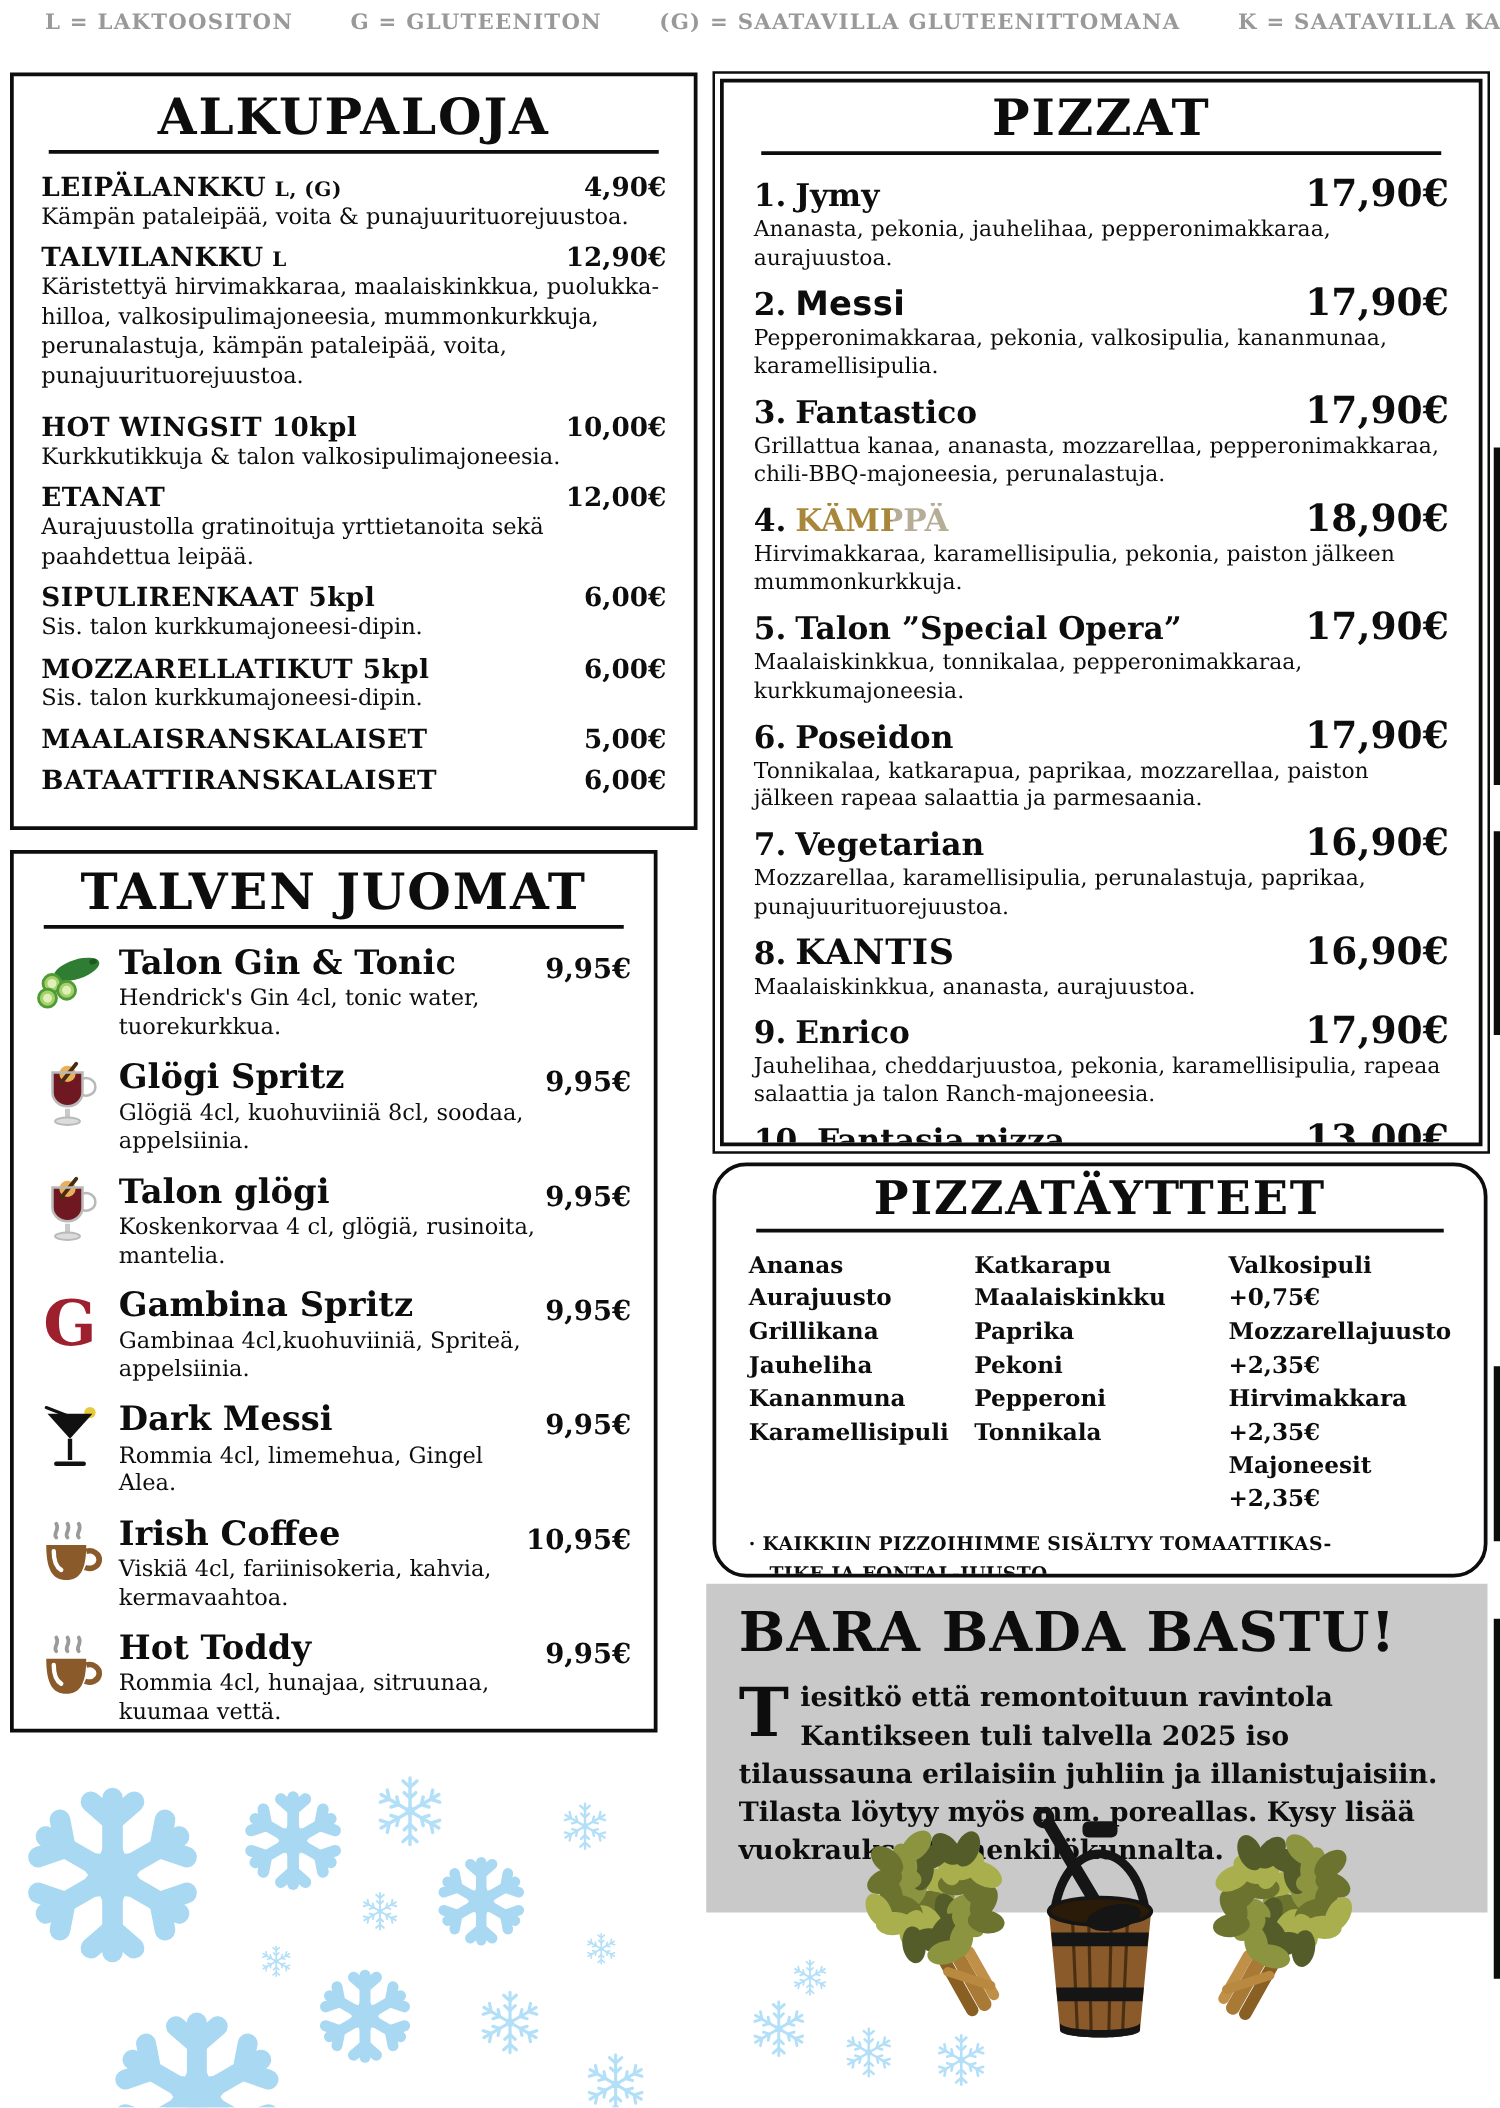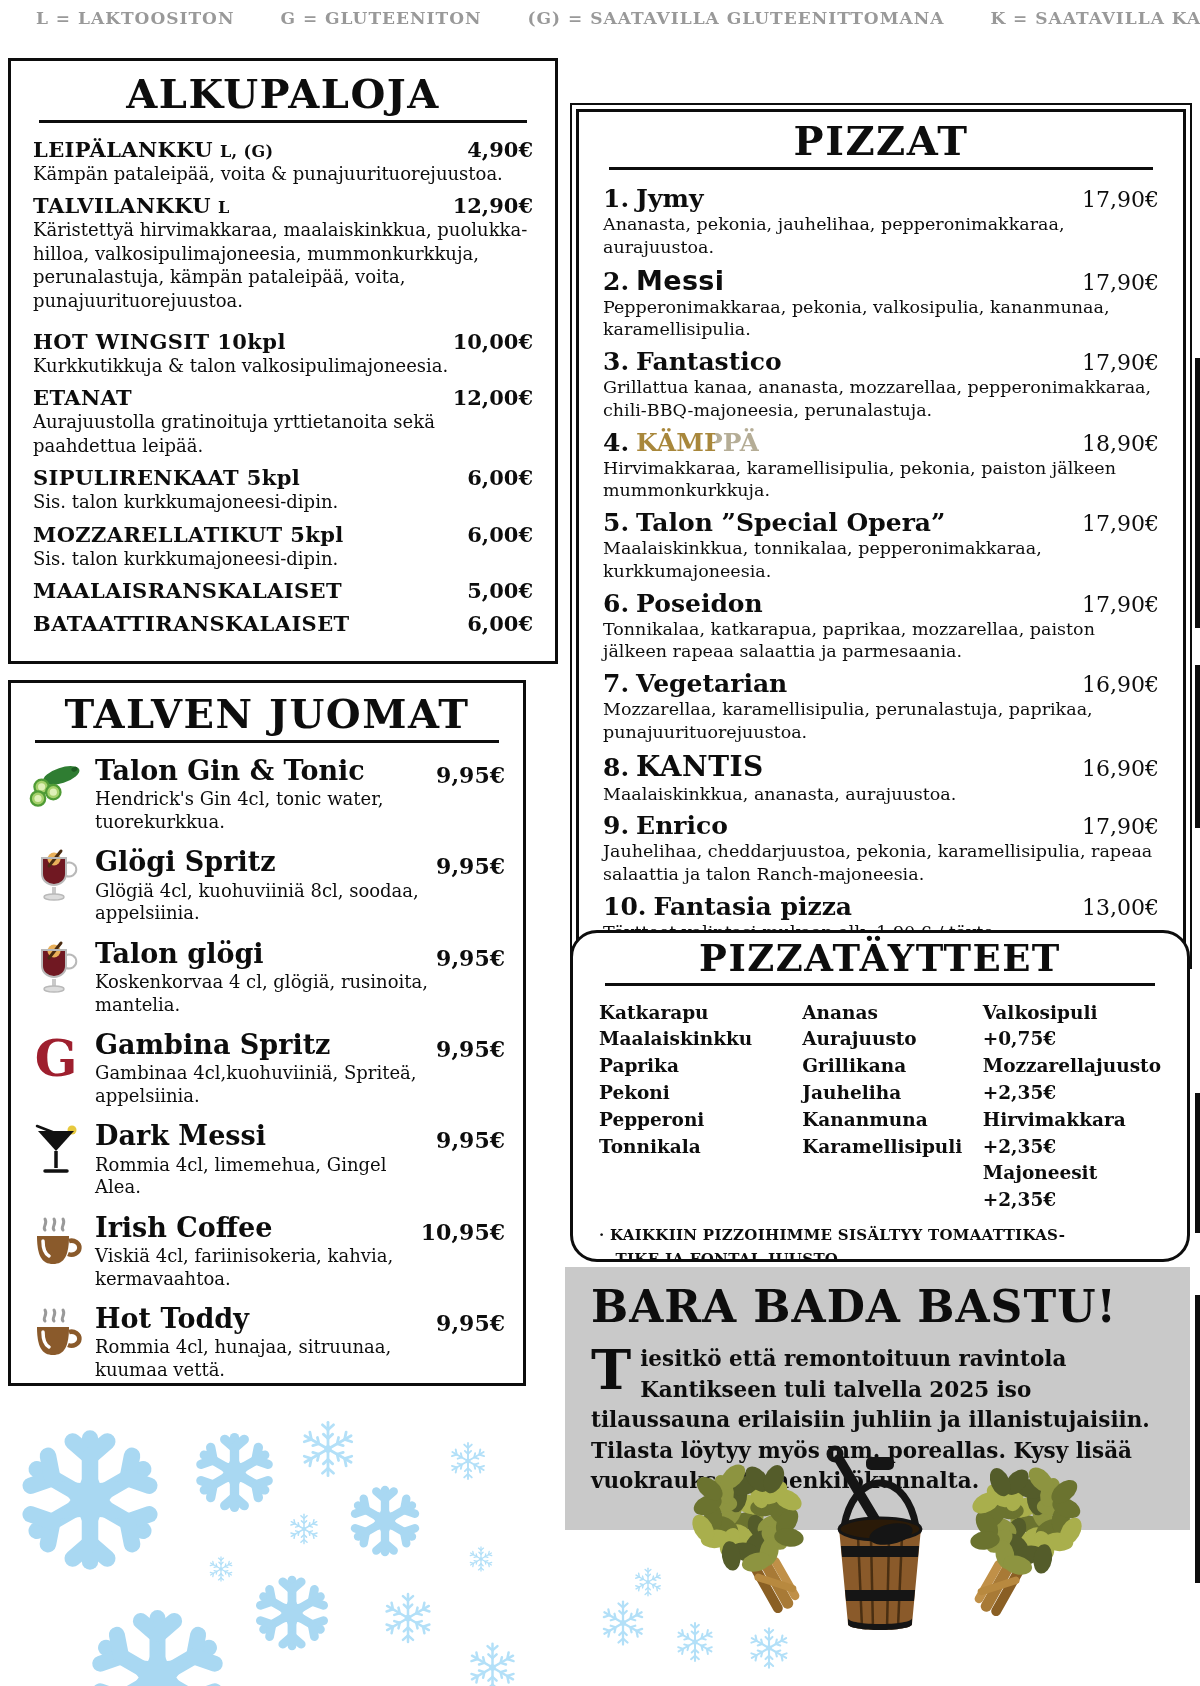--- a/index.html
+++ b/index.html
@@ -34,27 +34,27 @@
   
   #drinks-box{left:8px;top:680px;width:518px;height:706px;padding:8px 18px 0;}
   .d-row{display:grid;grid-template-columns:60px 1fr auto;column-gap:6px;align-items:start;margin-bottom:15px;}
   .d-icon{width:54px;height:56px;display:inline-block;}
   .d-icon svg{width:100%;height:100%;}
   .d-name{font-size:27px;font-weight:700;line-height:1.05;}
   .d-desc{font-size:18px;font-weight:400;line-height:1.25;margin-top:3px;}
   .d-price{font-size:22px;font-weight:700;padding-top:5px;}
 
   
-  #pizzas-box{position:absolute;left:570px;top:57px;width:622px;height:866px;border:2px solid var(--ink);padding:4px;background:#fff;margin-top:46px;}
+  #pizzas-box{position:absolute;left:570px;top:57px;width:622px;height:866px;border:2px solid var(--ink);padding:4px;background:#fff;}
   #pizzas-inner{border:3px solid var(--ink);width:100%;height:100%;padding:6px 24px 0;overflow:hidden;}
   .p-row{margin-bottom:6px;}
   .p-head{display:flex;justify-content:space-between;align-items:baseline;}
   .p-title{font-size:25px;font-weight:700;}
   .p-num{margin-right:7px;}
-  .p-price{font-size:22px;font-weight:400;}
+  .p-price{font-size:30px;font-weight:700;}
   .p-desc{font-size:17.5px;font-weight:400;line-height:1.3;}
   .name-messi{font-family:"DejaVu Sans",sans-serif;font-size:27px;letter-spacing:0.3px;}
   .name-caps{font-size:28px;letter-spacing:0.5px;}
   .name-gold{color:var(--gold);}
   @supports (-webkit-background-clip:text){
     .name-gold{background:linear-gradient(90deg,var(--gold) 0 64%,var(--gold-light) 64% 100%);
       -webkit-background-clip:text;background-clip:text;color:transparent;}
   }
 
   
@@ -368,37 +368,37 @@
             <div class="p-desc">Täytteet valintasi mukaan alk. 1,90 € / täyte.</div>
           </div>
         </div>
     </div>
   </div>
 
   <div id="toppings-box" class="menu-box">
     <div class="section-title">PIZZATÄYTTEET</div>
     <div class="title-rule"></div>
     <div class="t-cols">
+      <div class="t-col t-col1">
+
+      <div class="t-cell">Ananas</div>
+          <div class="t-cell">Aurajuusto</div>
+          <div class="t-cell">Grillikana</div>
+          <div class="t-cell">Jauheliha</div>
+          <div class="t-cell">Kananmuna</div>
+          <div class="t-cell">Karamellisipuli</div>
+        </div>
       <div class="t-col t-col2">
 
       <div class="t-cell">Katkarapu</div>
           <div class="t-cell">Maalaiskinkku</div>
           <div class="t-cell">Paprika</div>
           <div class="t-cell">Pekoni</div>
           <div class="t-cell">Pepperoni</div>
           <div class="t-cell">Tonnikala</div>
-        </div>
-      <div class="t-col t-col1">
-
-      <div class="t-cell">Ananas</div>
-          <div class="t-cell">Aurajuusto</div>
-          <div class="t-cell">Grillikana</div>
-          <div class="t-cell">Jauheliha</div>
-          <div class="t-cell">Kananmuna</div>
-          <div class="t-cell">Karamellisipuli</div>
         </div>
       <div class="t-col t-col3">
 
       <div class="t-cell">Valkosipuli +0,75€</div>
           <div class="t-cell">Mozzarellajuusto +2,35€</div>
           <div class="t-cell">Hirvimakkara +2,35€</div>
           <div class="t-cell">Majoneesit +2,35€</div>
         </div>
     </div>
     <div class="t-notes">

